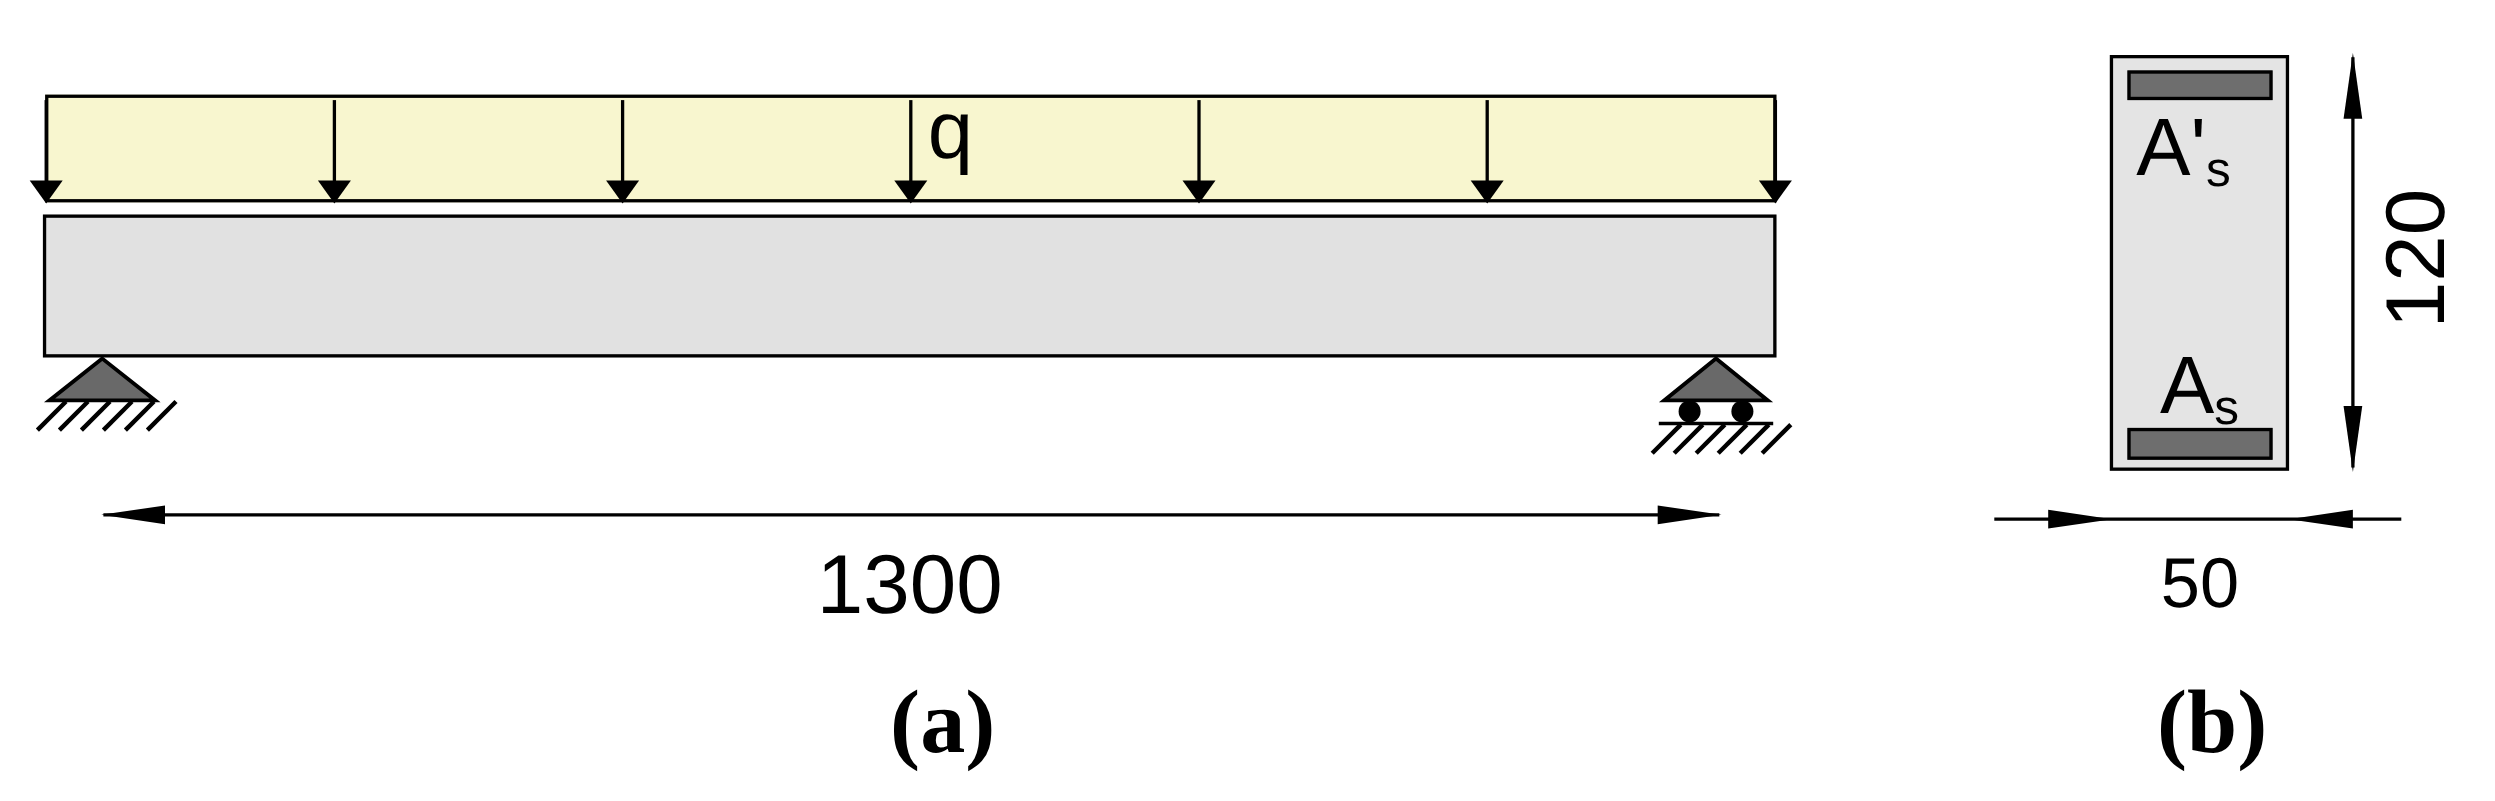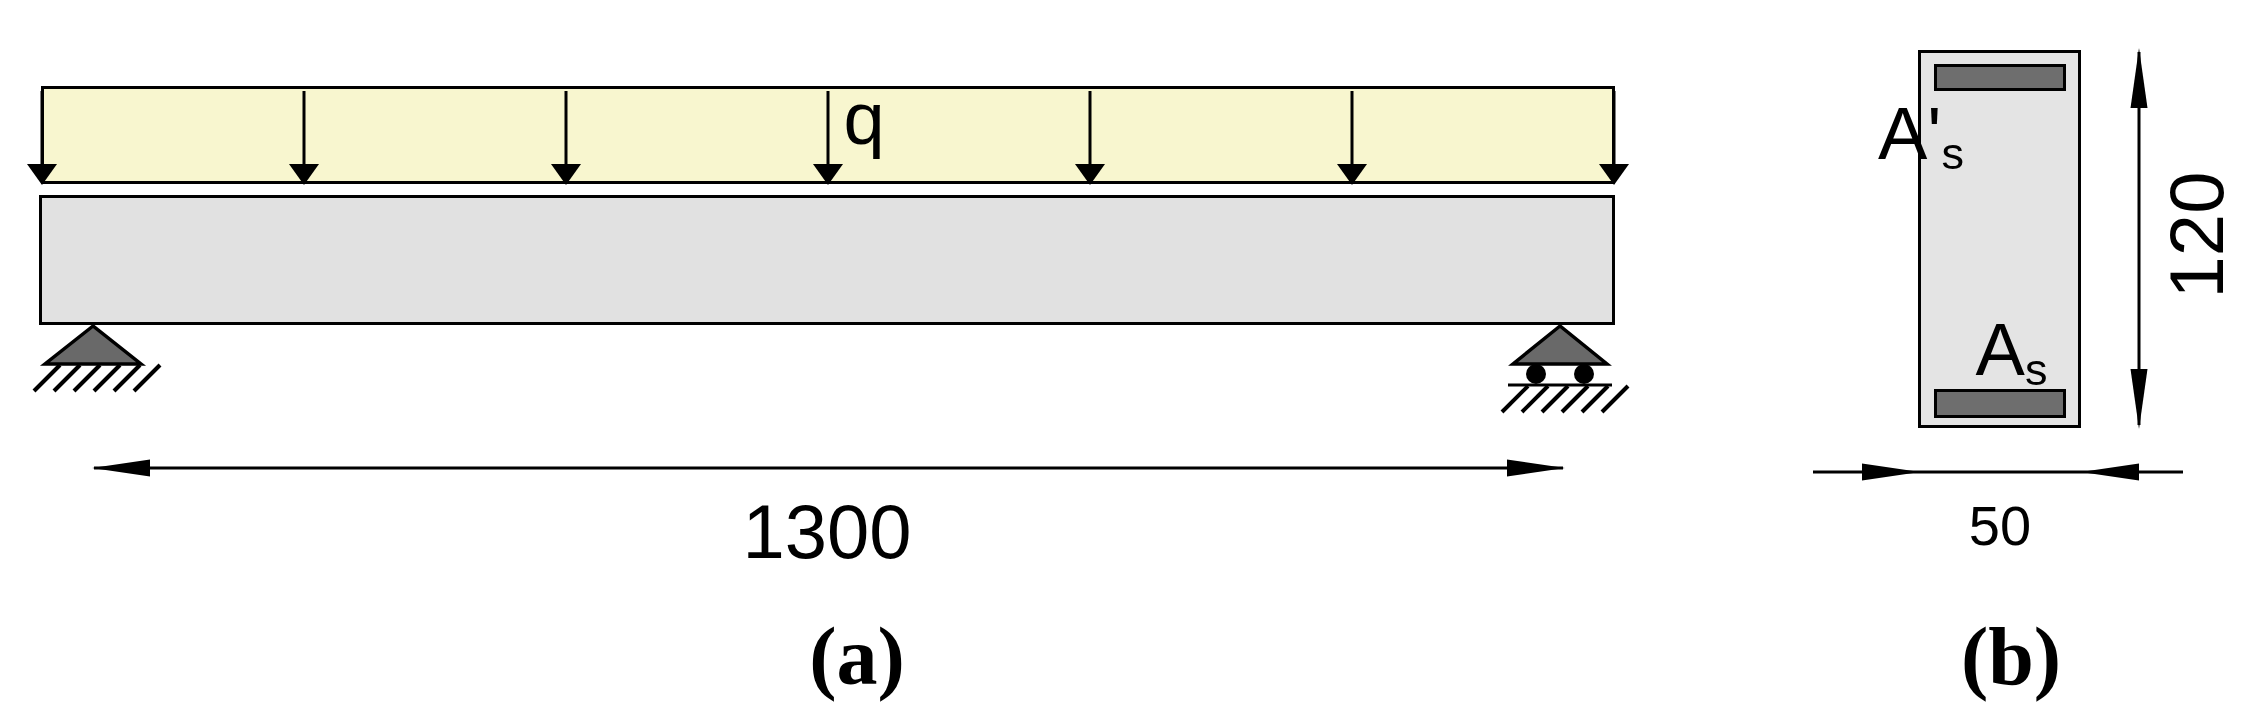--- a/index.html
+++ b/index.html
@@ -22,25 +22,25 @@
   #load-rect{left:41px;top:86px;width:1574px;height:98px;background:var(--load-fill);}
   #beam-rect{left:39px;top:195px;width:1576px;height:130px;background:var(--beam-fill);}
   #section-rect{left:1918px;top:50px;width:163px;height:378px;background:var(--section-fill);}
   .rebar{position:absolute;box-sizing:border-box;border:3px solid var(--line);background:var(--rebar-fill);}
   #rebar-top{left:1934px;top:64px;width:132px;height:27px;}
   #rebar-bottom{left:1934px;top:389px;width:132px;height:29px;}
   #gfx{position:absolute;left:0;top:0;width:2268px;height:728px;pointer-events:none;}
   .txt{position:absolute;color:var(--line);line-height:1;text-align:center;white-space:nowrap;}
   #q-label{left:814px;top:82px;width:100px;font-size:74px;}
   #span-value{left:677px;top:494px;width:300px;font-size:76px;}
-  #width-value{left:1850px;top:498px;width:300px;font-size:56px;}
+  #width-value{left:1850px;top:498px;width:300px;font-size:64px;}
   #height-value{left:2047px;top:195px;width:300px;height:80px;line-height:80px;font-size:76px;transform:rotate(-90deg);transform-origin:center;}
   .reinf-label{font-size:74px;}
-  #top-reinf{left:1854px;top:97px;width:134px;}
-  #bottom-reinf{left:1918px;top:313px;width:163px;padding-left:12px;}
+  #top-reinf{left:1918px;top:97px;width:134px;}
+  #bottom-reinf{left:1918px;top:313px;width:163px;}
   .sub{font-size:45px;vertical-align:-10px;}
   .caption{font-family:"Liberation Serif","DejaVu Serif",serif;font-size:82px;font-weight:bold;}
   #caption-a{left:707px;top:616px;width:300px;}
   #caption-b{left:1861px;top:616px;width:300px;}
   .stroke{stroke:var(--line);fill:none;}
   .fill{fill:var(--line);stroke:none;}
   .support{fill:var(--support-fill);stroke:var(--line);stroke-width:3.5;}
   .hatch{stroke:var(--line);stroke-width:4;}
 </style>
 </head>

